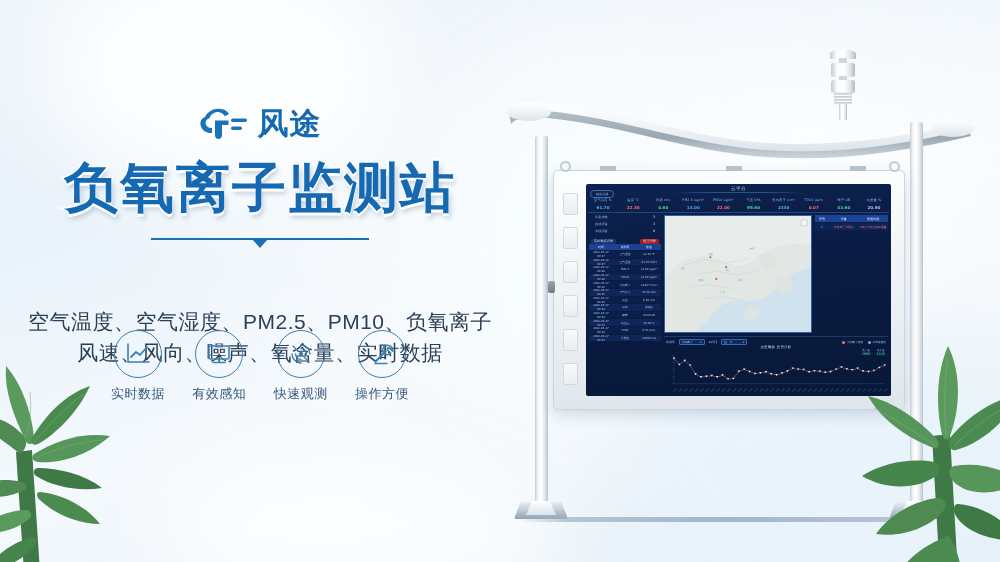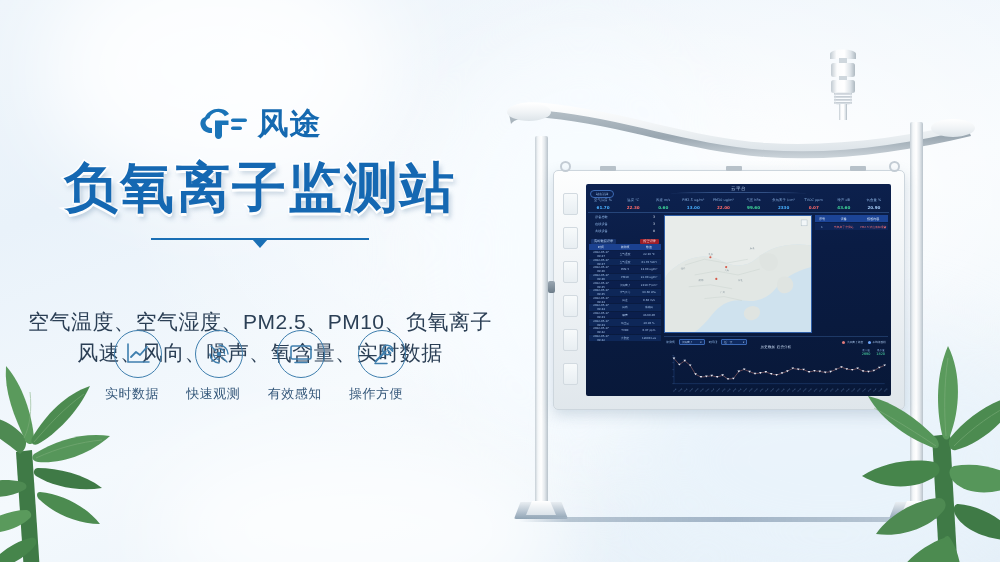--- a/index.html
+++ b/index.html
@@ -111,21 +111,21 @@
   .features {
     position: absolute;
     left: 50%; top: 330px;
     width: 310px;
     margin-left: -155px;
     display: flex;
     justify-content: space-between;
   }
   .feature {
     width: 66px;
-    text-align: left;
+    text-align: center;
   }
   .feature-circle {
     width: 48px; height: 48px;
     margin: 0 auto 7px;
     border: 1.6px solid #3f7fae;
     border-radius: 50%;
     display: flex;
     align-items: center;
     justify-content: center;
   }
@@ -802,43 +802,43 @@
           <svg width="26" height="24" viewBox="0 0 26 24" aria-hidden="true">
             <path d="M3,2 L3,20 L24,20" stroke="#3f7fae" stroke-width="1.6" fill="none" stroke-linecap="round"></path>
             <polyline points="6,15 11,10 15,13 22,5" stroke="#3f7fae" stroke-width="1.8" fill="none" stroke-linecap="round" stroke-linejoin="round"></polyline>
           </svg>
         </div>
         <div class="feature-label">实时数据</div>
       </div>
 
       <div class="feature">
         <div class="feature-circle">
+          <svg width="26" height="22" viewBox="0 0 26 22" aria-hidden="true">
+            <rect x="3" y="3" width="20" height="13" rx="1.6" stroke="#3f7fae" stroke-width="1.6" fill="none"></rect>
+            <line x1="7" y1="19.5" x2="19" y2="19.5" stroke="#3f7fae" stroke-width="1.6" stroke-linecap="round"></line>
+          </svg>
+        </div>
+        <div class="feature-label">有效感知</div>
+      </div>
+
+      <div class="feature">
+        <div class="feature-circle">
           <svg width="26" height="26" viewBox="0 0 26 26" aria-hidden="true">
             <g stroke="#3f7fae" fill="none" stroke-linecap="round">
               <path d="M13,4 A9,9 0 0 1 22,13" stroke-width="1.4"></path>
               <path d="M13,7.5 A5.5,5.5 0 0 1 18.5,13" stroke-width="1.3"></path>
               <path d="M13,22 A9,9 0 0 1 4,13" stroke-width="1.4"></path>
               <path d="M13,18.5 A5.5,5.5 0 0 1 7.5,13" stroke-width="1.3"></path>
               <path d="M5,5 L10,10" stroke-width="1.2"></path>
               <path d="M21,21 L16,16" stroke-width="1.2"></path>
             </g>
             <circle cx="13" cy="13" r="2.2" fill="#3f7fae"></circle>
           </svg>
         </div>
         <div class="feature-label">快速观测</div>
-      </div>
-
-      <div class="feature">
-        <div class="feature-circle">
-          <svg width="26" height="22" viewBox="0 0 26 22" aria-hidden="true">
-            <rect x="3" y="3" width="20" height="13" rx="1.6" stroke="#3f7fae" stroke-width="1.6" fill="none"></rect>
-            <line x1="7" y1="19.5" x2="19" y2="19.5" stroke="#3f7fae" stroke-width="1.6" stroke-linecap="round"></line>
-          </svg>
-        </div>
-        <div class="feature-label">有效感知</div>
       </div>
 
       <div class="feature">
         <div class="feature-circle">
           <svg width="26" height="26" viewBox="0 0 26 26" aria-hidden="true">
             <path d="M19.5,4.5 a4.6,4.6 0 1 0 2.2,7.6 l-3.6,-3.6 1.9,-1.9 3.6,3.6
                      a4.6,4.6 0 0 0 -4.1,-5.7 Z" fill="none" stroke="#3f7fae" stroke-width="1.5" stroke-linejoin="round"></path>
             <line x1="16.5" y1="10.5" x2="6.5" y2="20.5" stroke="#3f7fae" stroke-width="2.2" stroke-linecap="round"></line>
             <line x1="6" y1="22.5" x2="18" y2="22.5" stroke="#3f7fae" stroke-width="1.5" stroke-linecap="round"></line>
           </svg>

